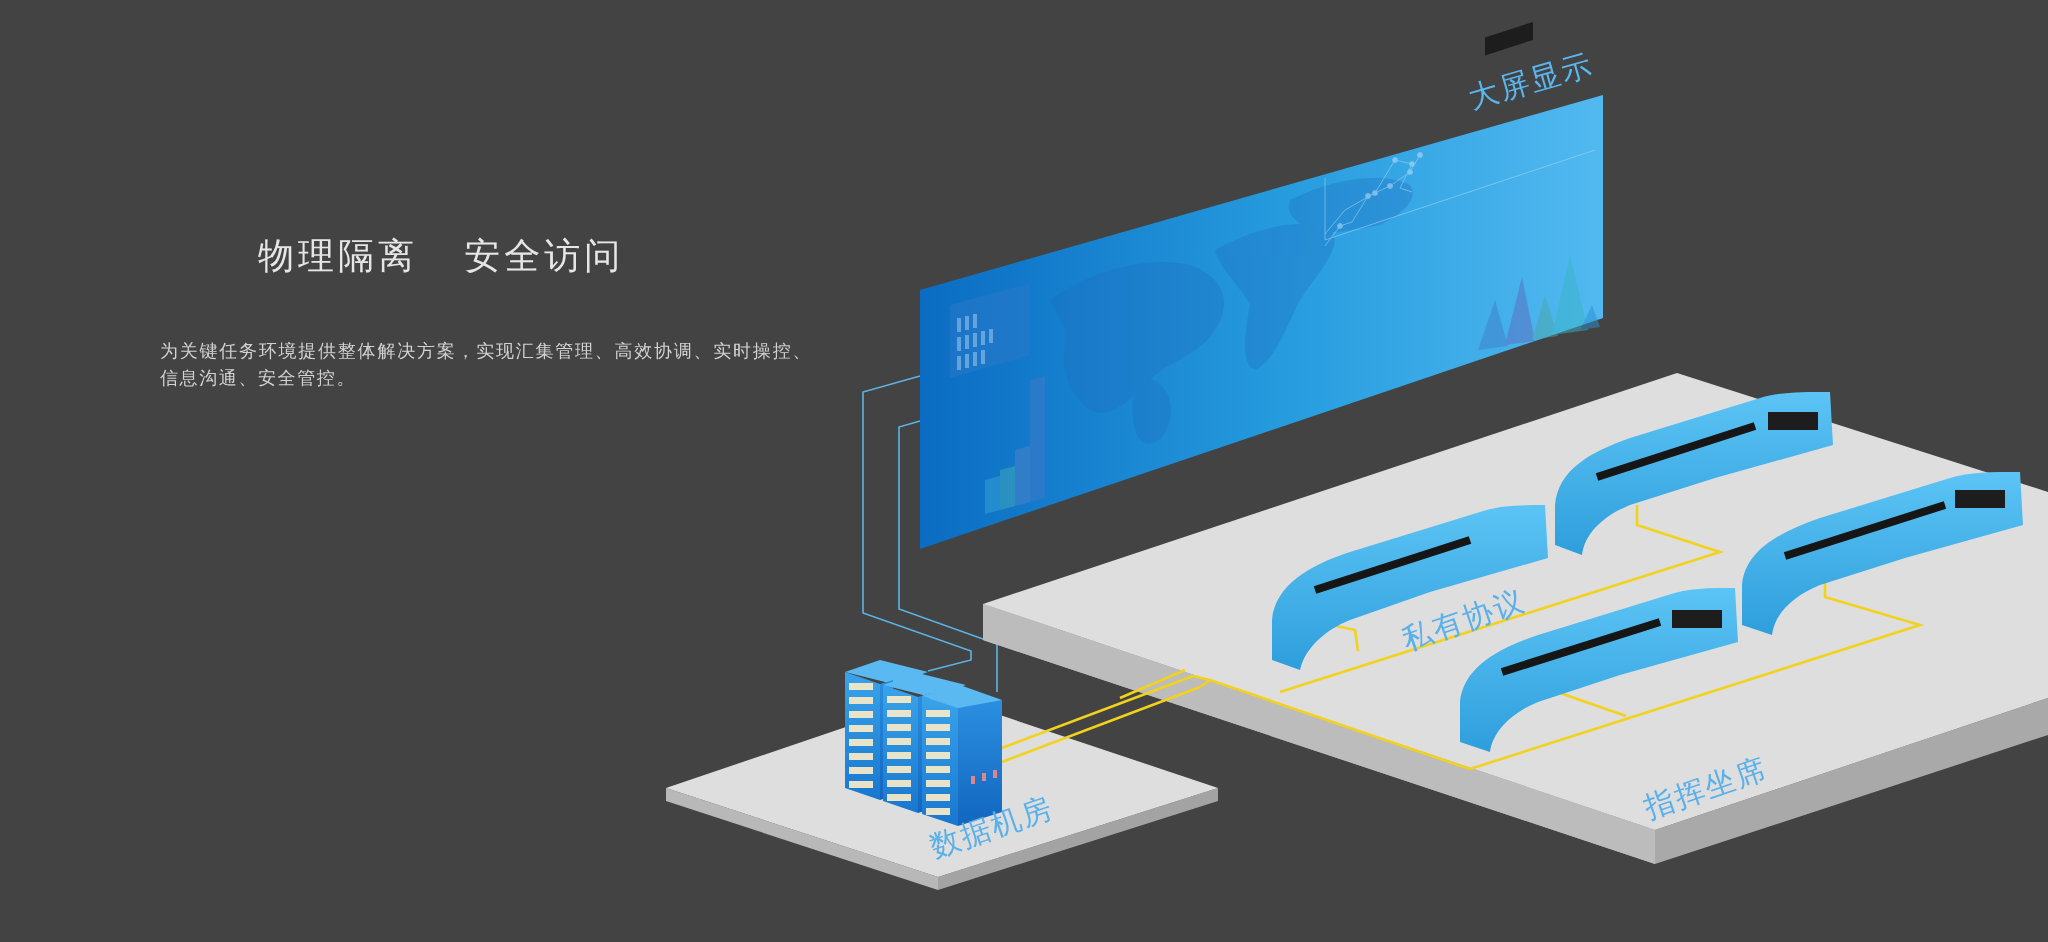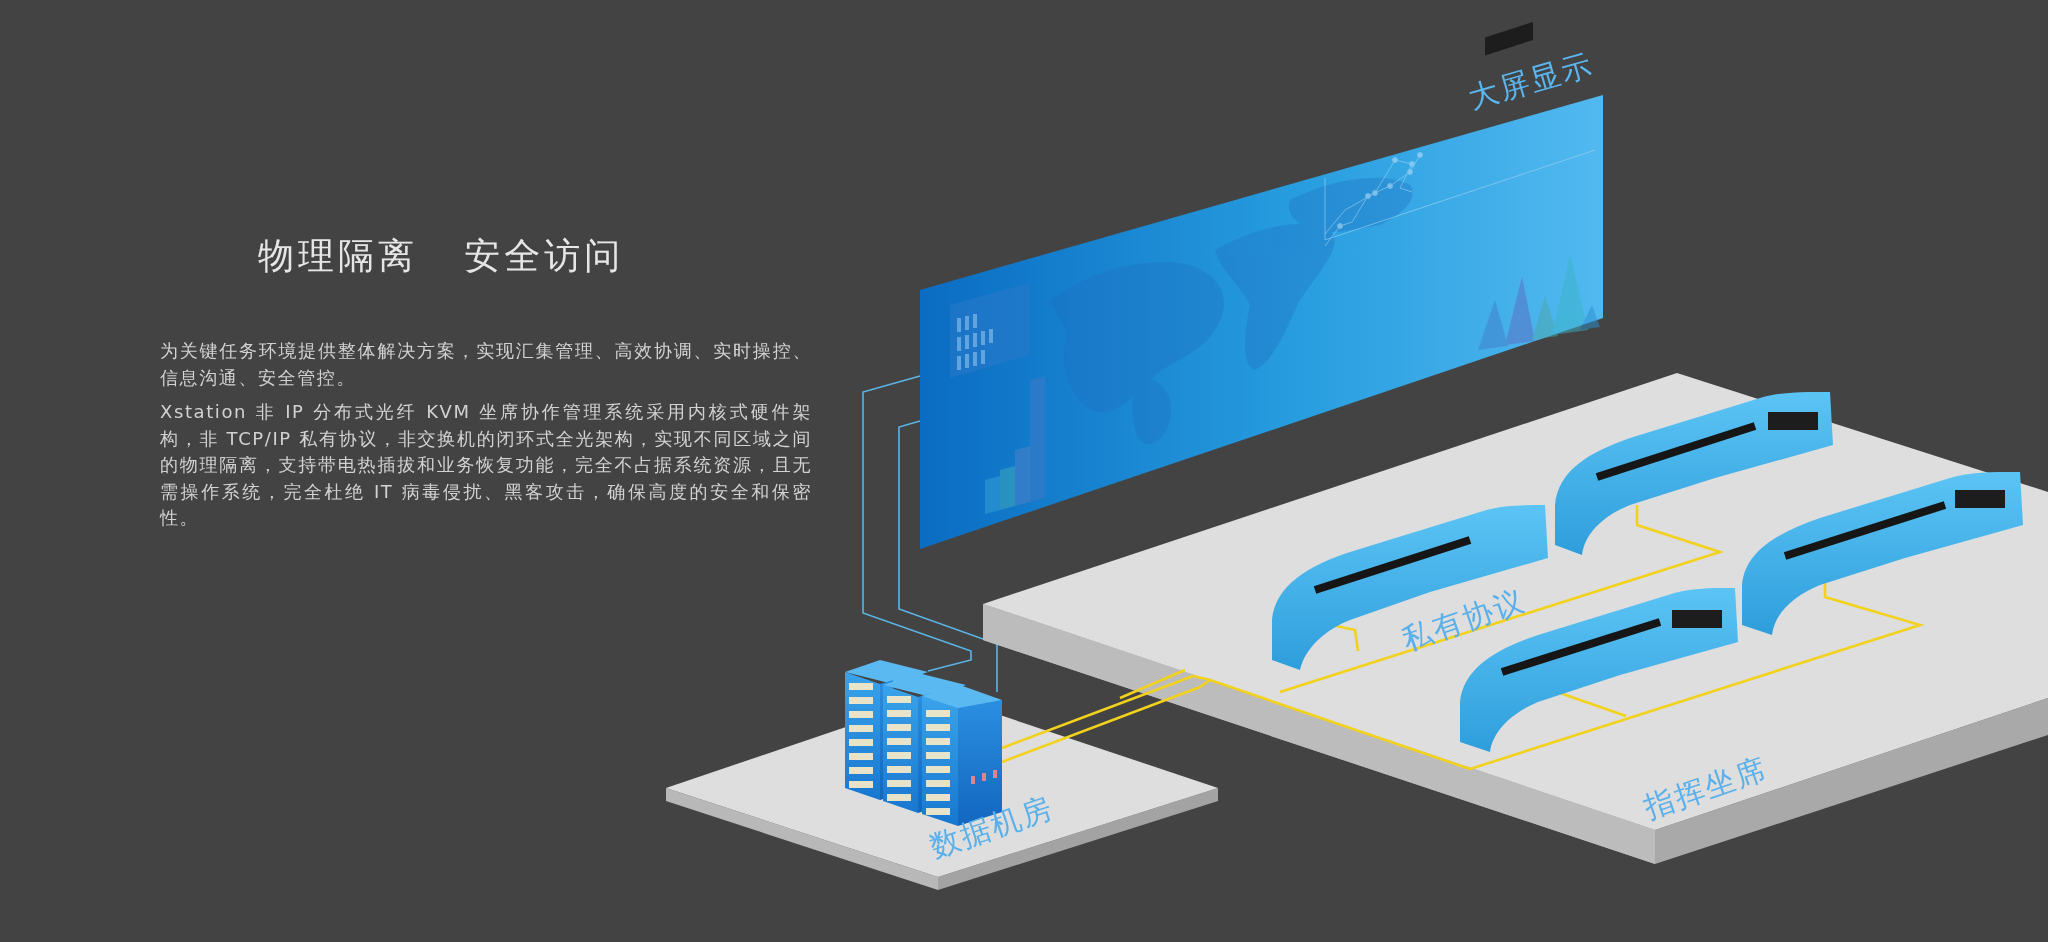--- a/index.html
+++ b/index.html
@@ -216,19 +216,18 @@
     <path d="M1742,585 C1745,550 1780,532 1820,518 L1950,478 C1970,472 1990,472 2020,472 L2023,525 L1905,558 L1820,585 C1795,595 1775,612 1772,635 L1742,625 Z" fill="url(#deskGrad)"></path>
     <path d="M1785,556 L1945,505" stroke="#161616" stroke-width="8"></path>
     <rect x="1955" y="490" width="50" height="18" fill="#1d1d1d"></rect>
   </g>
 </svg>
 
 <div class="headline">物理隔离   安全访问</div>
 
 <div class="copy">
   <p>为关键任务环境提供整体解决方案，实现汇集管理、高效协调、实时操控、信息沟通、安全管控。</p>
-  <p>Xstation 非 IP 分布式光纤 KVM 坐席协作管理系统采用内核式硬件架构，非 TCP/IP 私有协议，非交换机的闭环式全光架构，实现不同区域之间的物理隔离，支持带电热插拔和业务恢复功能，完全不占据系统资源，且无需操作系统，完全杜绝 IT 病毒侵扰、黑客攻击，确保高度的安全和保密性。</p>
 </div>
 
 <div class="label label-screen">大屏显示</div>
 <div class="label label-server">数据机房</div>
 <div class="label label-proto">私有协议</div>
 <div class="label label-seats">指挥坐席</div>
 
 </body></html>

